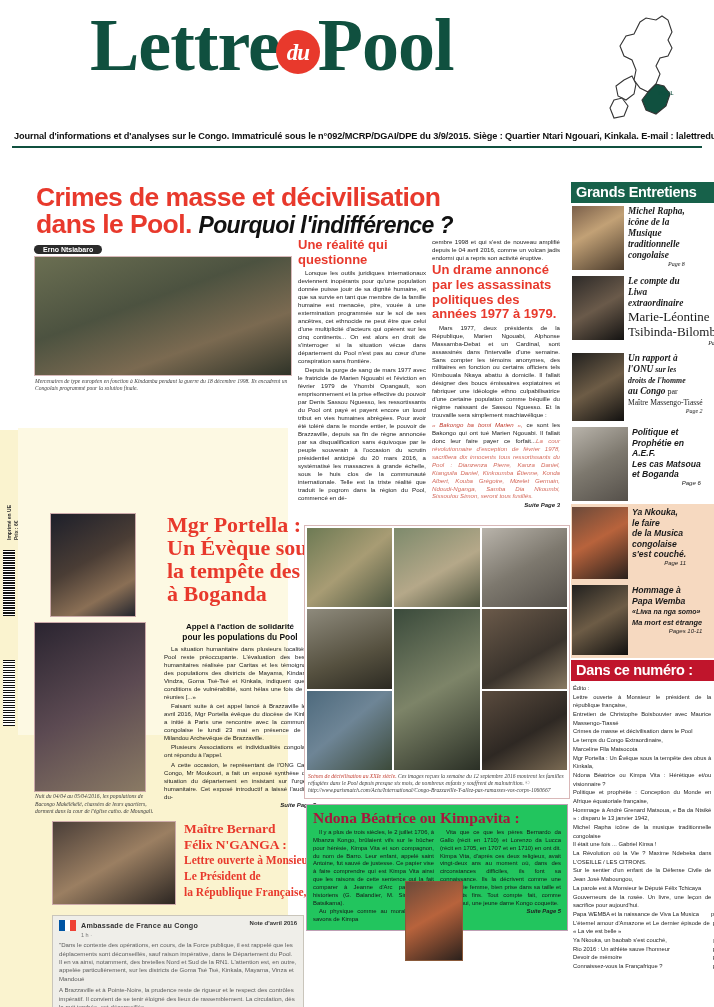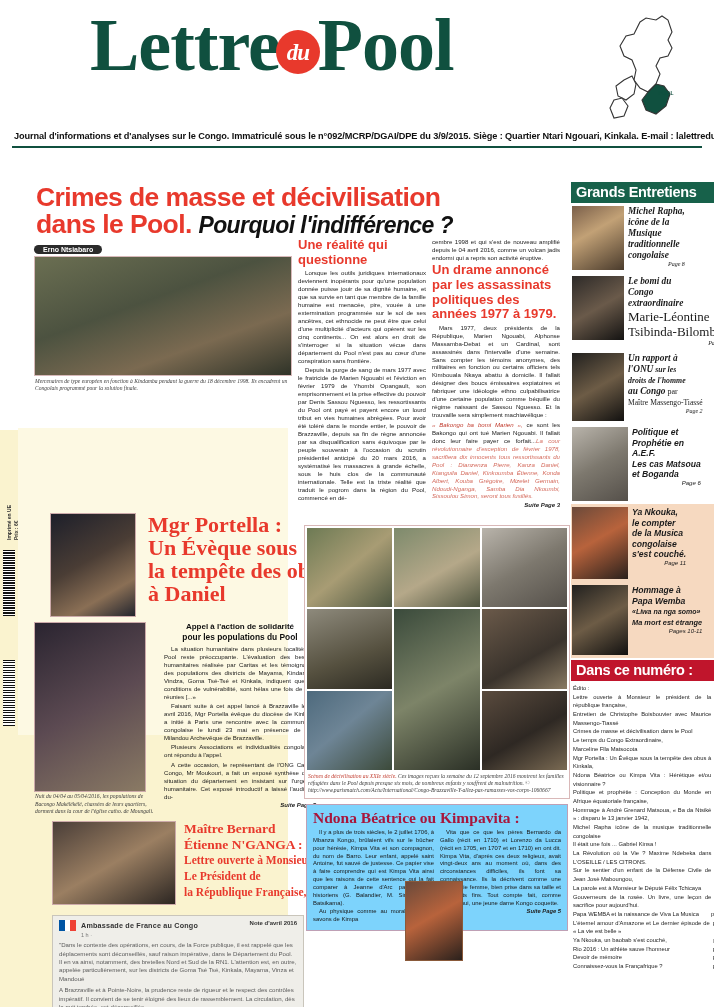--- a/index.html
+++ b/index.html
@@ -118,21 +118,21 @@
     line-height: 1.12; margin-bottom: 2px;
   }
   .art-p {
     font-size: 6.1px; line-height: 1.31; text-align: justify;
     color: #1a1a1a; text-indent: 7px; margin-bottom: 1.5px;
   }
   .suite { font-size: 6px; font-style: italic; font-weight: bold; text-align: right; color:#222; }
 
   
   .portella {
-    display: flex; gap: 4px; padding: 5px 8px 3px 18px;
+    display: flex; gap: 23px; padding: 5px 8px 3px 18px;
     align-items: flex-start;
   }
   .portella-left { width: 110px; }
   .portella-right { width: 278px; }
   .portella h2 {
     color: #e8392c;
     font-family: "Liberation Serif", serif;
     font-weight: bold;
     font-size: 22px;
     line-height: 1.05;
@@ -178,21 +178,21 @@
   .flag { width: 17px; height: 11px; display:flex; }
   .flag i { flex: 1; height: 100%; display:block; }
   .amb-title { font-size: 7.2px; font-weight: bold; color: #333; letter-spacing: .2px;}
   .amb-note { position: absolute; right: 6px; top: 4px; font-size: 6px; font-weight: bold; color:#333;}
   .amb-sub { font-size: 5.5px; color: #777; margin: 1px 0 3px 22px;}
   .amb-p { font-size: 6.1px; line-height: 1.38; color: #5b5b5b; margin-bottom: 3px; }
 
   
   .kimpa {
     position: absolute; left: 290px; top: 624px;
-    width: 262px; background: #7dd3fc;
+    width: 262px; background: #22c55e;
     border: 1px solid #bfa0b5; padding: 4px 6px 5px 6px;
   }
   .kimpa h2 {
     color: #a8163c;
     font-family: "Liberation Serif", serif;
     font-weight: bold; font-size: 15.5px; line-height: 1.1;
     margin-bottom: 3px;
   }
   .kimpa-cols { display: flex; gap: 6px; position: relative; }
   .kimpa-col { width: 122px; }
@@ -335,21 +335,21 @@
 
       <div class="portella">
         <div class="portella-left">
           <div class="photo ph2" style="width:86px;height:104px;border:1px solid #caa;margin-left:16px;"></div>
         </div>
         <div class="portella-right">
           <h2>
             <span>Mgr Portella :</span><br>
             <span>Un Évèque sous</span><br>
             <span>la tempête des obus</span><br>
-            <span>à Daniel</span>
+            <span>à Boganda</span>
           </h2>
         </div>
       </div>
 
       <div class="mid-row">
         <div class="mid-left">
           <div class="photo ph3" style="width:112px;height:170px;border:1px solid #caa;"></div>
           <div class="cap">Nuit du 04/04 au 05/04/2016, les populations de Bacongo Makélékélé, chassées de leurs quartiers, dorment dans la cour de l'église catho. de Moungali.</div>
         </div>
         <div class="mid-right">
@@ -363,21 +363,21 @@
         </div>
       </div>
 
       <div class="nganga">
         <div>
           <div class="photo phB" style="width:124px;height:84px;border:1px solid #caa;margin-left:18px;"></div>
         </div>
         <div style="width:230px;">
           <h2>
             <span>Maître Bernard</span><br>
-            <span>Étienne N'GANGA :</span><br>
+            <span>Félix N'GANGA :</span><br>
             <span class="small">Lettre ouverte à Monsieur</span><br>
             <span class="small">Le Président de</span><br>
             <span class="small">la République Française,</span>
           </h2>
           <div class="pg">p. 2</div>
         </div>
       </div>
 
       <div class="ambassade">
         <div class="amb-note">Note d'avril 2016</div>
@@ -442,22 +442,22 @@
           <span>Musique</span><br>
           <span>traditionnelle</span><br>
           <span>congolaise</span>
           <span class="ent-pg">Page 8</span>
         </div>
       </div>
 
       <div class="ent-item">
         <div class="ent-thumb phC" style="height:64px;"></div>
         <div class="ent-txt">
-          <span>Le bomi du</span><br>
-          <span>Congo</span><br>
+          <span>Le compte du</span><br>
+          <span>Liwa</span><br>
           <span>extraordinaire</span><br>
           <span class="reg" style="font-size:13px">Marie-Léontine Tsibinda-Bilombo</span>
           <span class="ent-pg">Page 4</span>
         </div>
       </div>
 
       <div class="ent-item">
         <div class="ent-thumb phE" style="height:68px;"></div>
         <div class="ent-txt">
           <span>Un rapport à</span><br>
@@ -479,21 +479,21 @@
           <span>Les cas Matsoua</span><br>
           <span>et Boganda</span>
           <span class="ent-pg">Page 6</span>
         </div>
       </div>
 
       <div class="soc-item" style="background:#f6d9c0;">
         <div class="soc-thumb phD" style="height:72px;"></div>
         <div class="soc-txt">
           <span>Ya Nkouka,</span><br>
-          <span>le compter</span><br>
+          <span>le faire</span><br>
           <span>de la Musica</span><br>
           <span>congolaise</span><br>
           <span>s'est couché.</span>
           <span class="ent-pg">Page 11</span>
         </div>
       </div>
 
       <div class="soc-item" style="background:#f6d9c0;">
         <div class="soc-thumb phE" style="height:70px;"></div>
         <div class="soc-txt">

